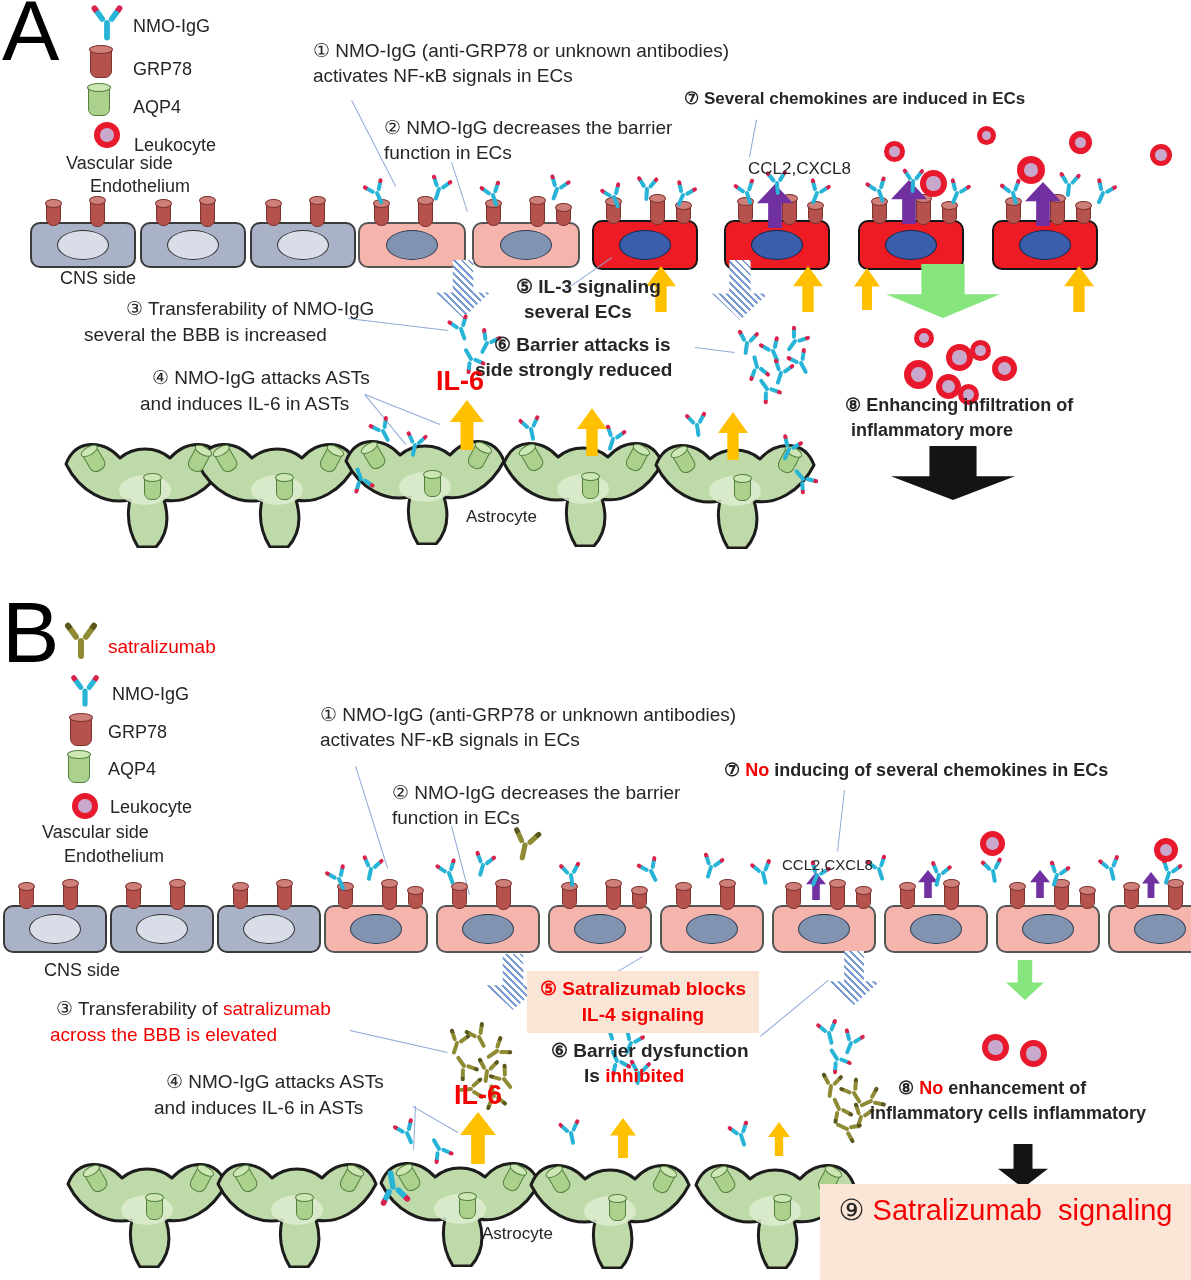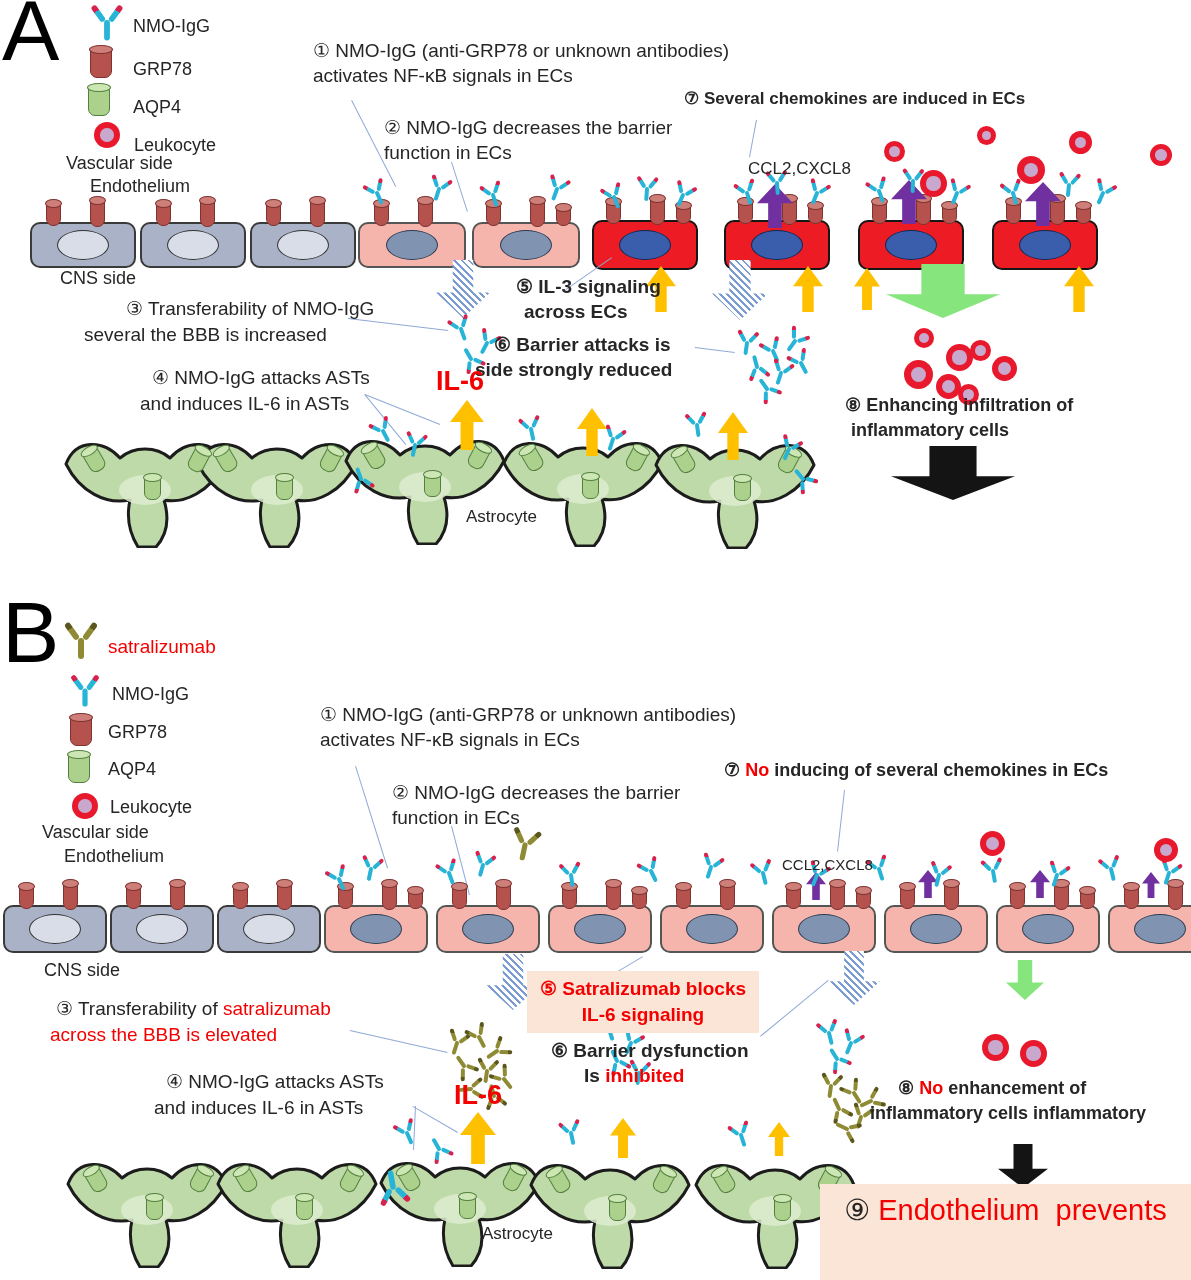--- a/index.html
+++ b/index.html
@@ -712,28 +712,28 @@
   <div class="txt fs19" style="left:313px;top:65px">activates NF-κB signals in ECs</div>
   <div class="txt fs19" style="left:384px;top:117px">② NMO-IgG decreases the barrier</div>
   <div class="txt fs19" style="left:384px;top:142px">function in ECs</div>
   <div class="txt fs17 b" style="left:684px;top:89px">⑦ Several chemokines are induced in ECs</div>
   <div class="txt fs17" style="left:748px;top:159px">CCL2,CXCL8</div>
   <div class="txt" style="left:60px;top:268px">CNS side</div>
 
   <div class="txt fs19" style="left:126px;top:298px">③ Transferability of NMO-IgG</div>
   <div class="txt fs19" style="left:84px;top:324px">several the BBB is increased</div>
   <div class="txt fs19 b" style="left:516px;top:276px">⑤ IL-3 signaling</div>
-  <div class="txt fs19 b" style="left:524px;top:301px">across ECs</div>
+  <div class="txt fs19 b" style="left:524px;top:301px">several ECs</div>
   <div class="txt fs19 b" style="left:494px;top:334px">⑥ Barrier attacks is</div>
   <div class="txt fs19 b" style="left:475px;top:359px">side strongly reduced</div>
   <div class="txt fs19" style="left:152px;top:367px">④ NMO-IgG attacks ASTs</div>
   <div class="txt fs19" style="left:140px;top:393px">and induces IL-6 in ASTs</div>
   <div class="txt fs27 b red" style="left:436px;top:366px">IL-6</div>
   <div class="txt b" style="left:845px;top:395px">⑧ Enhancing infiltration of</div>
-  <div class="txt b" style="left:851px;top:420px">inflammatory cells</div>
+  <div class="txt b" style="left:851px;top:420px">inflammatory more</div>
   <div class="txt fs17" style="left:466px;top:507px">Astrocyte</div>
 
   <div class="txt plabel" style="left:2px;top:592px">B</div>
   <div class="txt fs19 red" style="left:108px;top:636px">satralizumab</div>
   <div class="txt" style="left:112px;top:684px">NMO-IgG</div>
   <div class="txt" style="left:108px;top:722px">GRP78</div>
   <div class="txt" style="left:108px;top:759px">AQP4</div>
   <div class="txt" style="left:110px;top:797px">Leukocyte</div>
   <div class="txt" style="left:42px;top:822px">Vascular side</div>
   <div class="txt" style="left:64px;top:846px">Endothelium</div>
@@ -744,28 +744,28 @@
   <div class="txt fs19" style="left:392px;top:807px">function in ECs</div>
   <div class="txt b" style="left:724px;top:760px"><span>⑦ </span><span class="red">No</span><span> inducing of several chemokines in ECs</span></div>
   <div class="txt fs15" style="left:782px;top:856px">CCL2,CXCL8</div>
   <div class="txt" style="left:44px;top:960px">CNS side</div>
 
   <div class="txt fs19" style="left:56px;top:998px"><span>③ Transferability of </span><span class="red">satralizumab</span></div>
   <div class="txt fs19 red" style="left:50px;top:1024px">across the BBB is elevated</div>
 
   <div class="peach" style="left:527px;top:971px;width:232px;height:62px"></div>
   <div class="txt fs19 b red center" style="left:527px;top:978px;width:232px">⑤ Satralizumab blocks</div>
-  <div class="txt fs19 b red center" style="left:527px;top:1004px;width:232px">IL-6 signaling</div>
+  <div class="txt fs19 b red center" style="left:527px;top:1004px;width:232px">IL-4 signaling</div>
 
   <div class="txt fs19 b" style="left:551px;top:1040px">⑥ Barrier dysfunction</div>
   <div class="txt fs19 b" style="left:584px;top:1065px"><span>Is </span><span class="red">inhibited</span></div>
 
   <div class="txt fs19" style="left:166px;top:1071px">④ NMO-IgG attacks ASTs</div>
   <div class="txt fs19" style="left:154px;top:1097px">and induces IL-6 in ASTs</div>
   <div class="txt fs27 b red" style="left:454px;top:1080px">IL-6</div>
 
   <div class="txt b" style="left:898px;top:1078px"><span>⑧ </span><span class="red">No</span><span> enhancement of</span></div>
   <div class="txt b" style="left:870px;top:1103px">inflammatory cells inflammatory</div>
 
   <div class="peach" style="left:820px;top:1184px;width:371px;height:96px"></div>
-  <div class="txt fs29 center" style="left:820px;top:1194px;width:371px"><span>⑨ </span><span class="red">Endothelium  prevents</span></div>
+  <div class="txt fs29 center" style="left:820px;top:1194px;width:371px"><span>⑨ </span><span class="red">Satralizumab  signaling</span></div>
   <div class="txt fs17" style="left:482px;top:1224px">Astrocyte</div>
 </div>
 
 </body></html>

